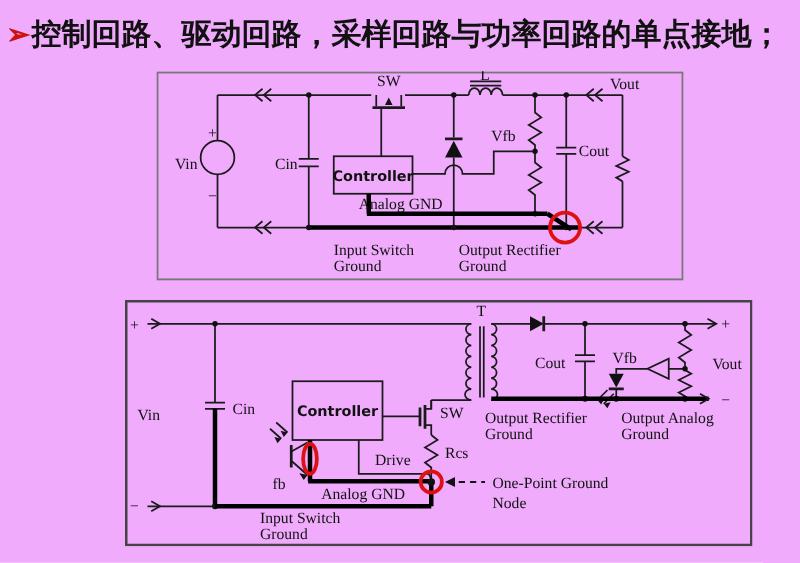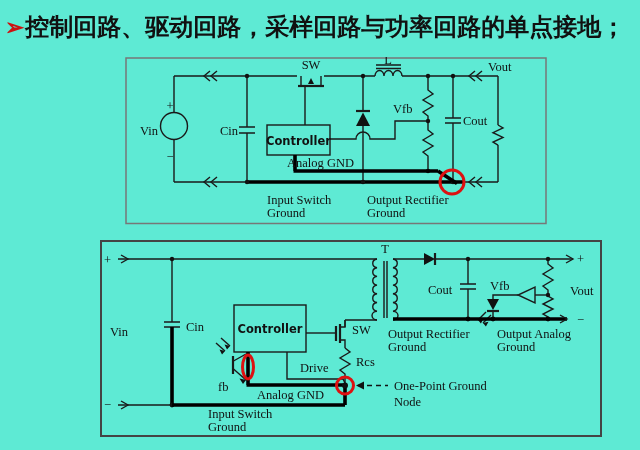--- a/index.html
+++ b/index.html
@@ -1,18 +1,18 @@
 <!DOCTYPE html>
 <html><head>
 <meta charset="utf-8">
 <style>
   html,body{margin:0;padding:0;}
   body{width:640px;height:450px;background:#ffffff;position:relative;overflow:hidden;
        font-family:"Liberation Sans",sans-serif;}
-  .slide{position:absolute;inset:0;background:#5eead4;}
+  .slide{position:absolute;inset:0;background:#f0abfc;}
   .title{position:absolute;left:5px;top:11px;width:632px;font-size:24px;font-weight:bold;
          color:#111;letter-spacing:0px;white-space:nowrap;font-family:"Liberation Sans",sans-serif;}
   .title .bullet{color:#cc1111;margin-right:1px;font-size:23px;}
   svg{position:absolute;}
   #topDiagram{left:125px;top:57px;}
   #bottomDiagram{left:100px;top:240px;}
   .lbl{font-family:"Liberation Serif",serif;font-size:12.5px;fill:#111;}
   .ctrl{font-family:"DejaVu Sans",sans-serif;font-size:11.5px;font-weight:bold;fill:#111;}
   .wire{stroke:#1a1a1a;stroke-width:1.4;fill:none;}
   .wire2{stroke:#1a1a1a;stroke-width:2.2;fill:none;}

